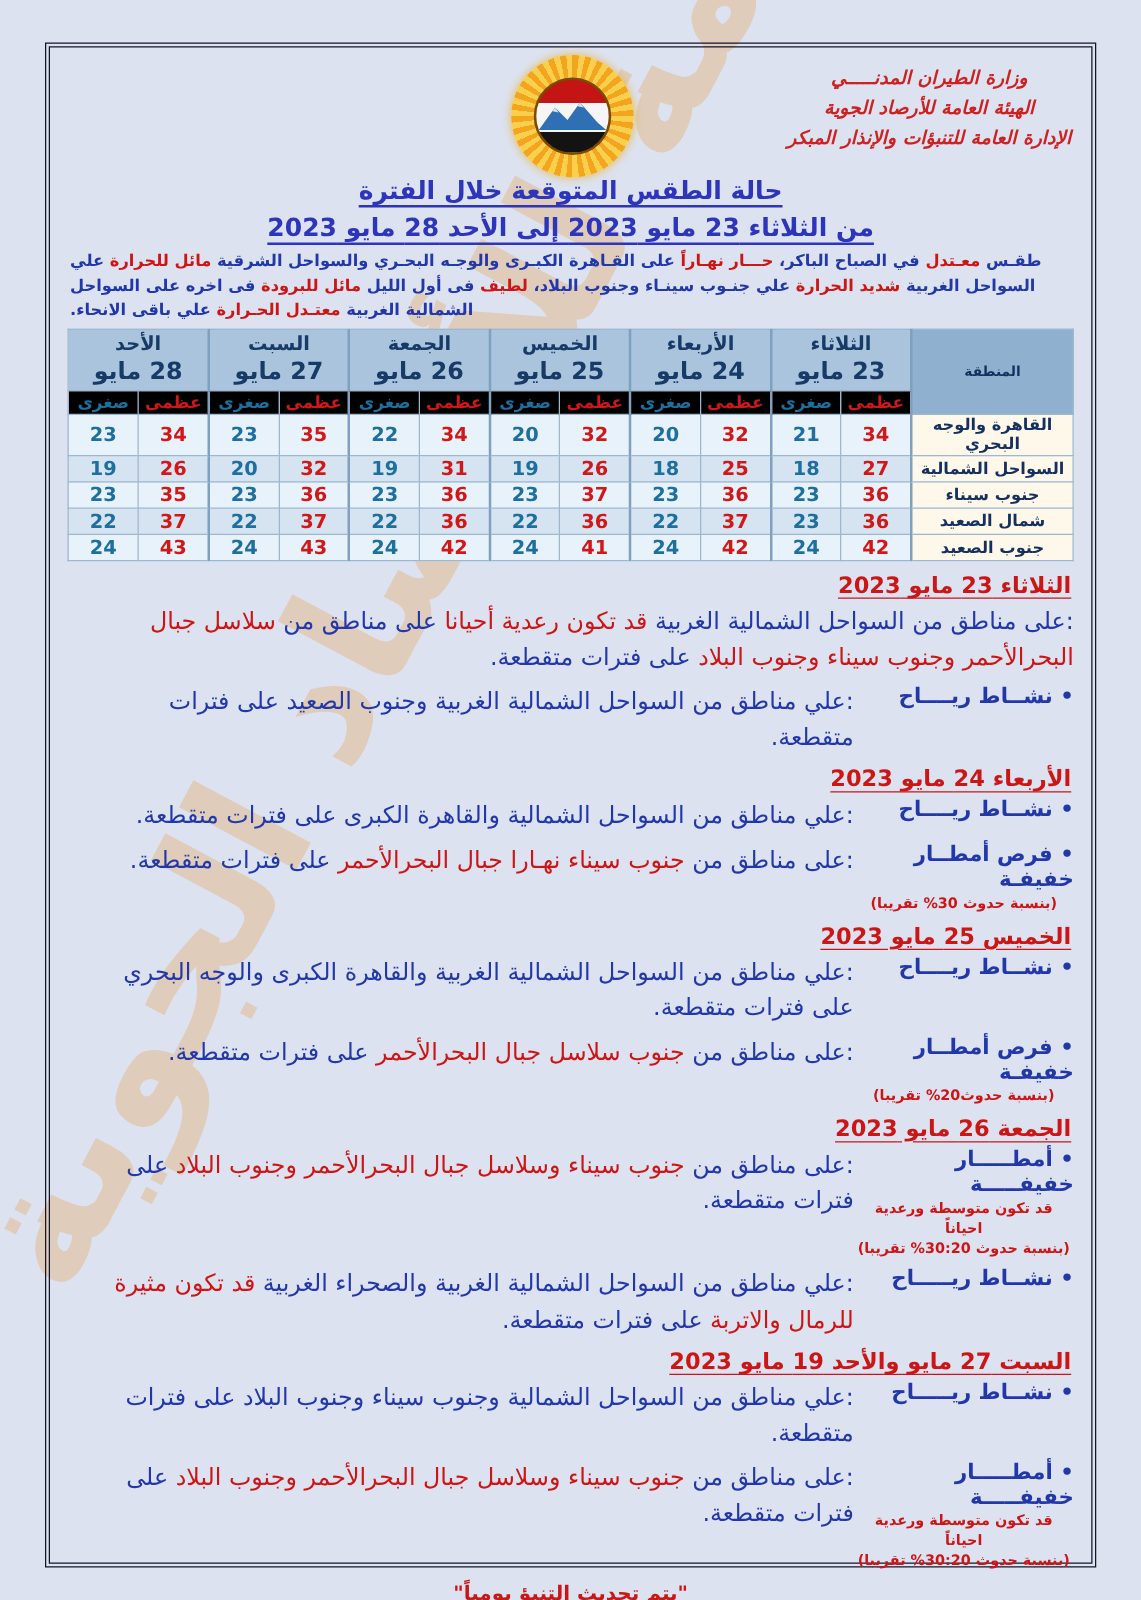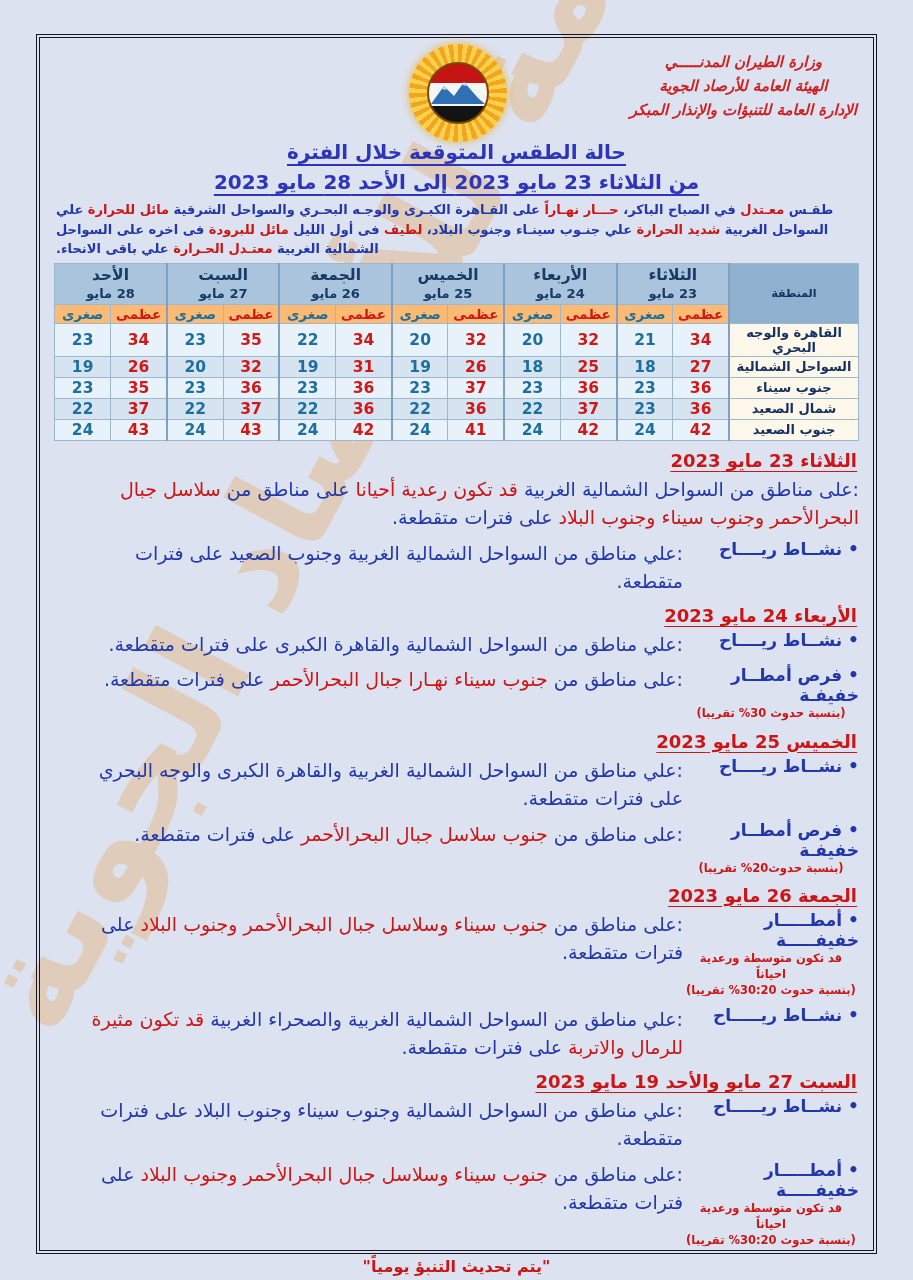--- a/index.html
+++ b/index.html
@@ -26,22 +26,22 @@
   .daterange{text-align:center;color:#2d35bb;font-size:20px;font-weight:bold;text-decoration:underline;
     text-underline-offset:5px;margin:0 0 6px;}
   .summary{margin:6px 2px 4px;font-size:13px;font-weight:bold;line-height:1.5;text-align:left;}
   .c-blue{color:#2238a8;} .c-red{color:#cc1616;}
   .tintro{color:#cc1616;font-weight:bold;font-size:15px;text-decoration:underline;margin:2px 2px 5px;}
   
   table{width:100%;border-collapse:collapse;text-align:center;font-weight:bold;table-layout:fixed;}
   th,td{border:1px solid #9db8ce;padding:1px 0;}
   .th-region{background:#8fb0cf;color:#15305e;font-size:11px;width:128px;}
   .th-day{background:#a9c4dc;color:#173a66;font-size:15.5px;line-height:1.35;border-right:2px solid #7fa0be;}
-  .th-day .dd{font-size:13px;}
-  .th-sub{background:#fdba74;font-size:13.5px;}
+  .th-day .dd{font-size:19px;}
+  .th-sub{background:#000000;font-size:13.5px;}
   .th-sub.mx{color:#d01818;border-right:2px solid #7fa0be;}
   .th-sub.mn{color:#1d6f9e;}
   td.region{background:#fdf8e9 !important;color:#15305e;font-size:13px;}
   td.max{color:#d01818;font-size:15.5px;border-right:2px solid #7fa0be;}
   td.min{color:#1d6f9e;font-size:15.5px;}
   tr.r-odd td{background:#e8f2fa;} tr.r-even td{background:#d6e4f1;}
   
   .sec{margin-top:9px;}
   .sec h3{color:#cc1616;font-size:18px;font-weight:bold;text-decoration:underline;text-underline-offset:4px;margin:0 2px 4px;}
   .bullet{display:flex;margin:3px 0 7px;}

